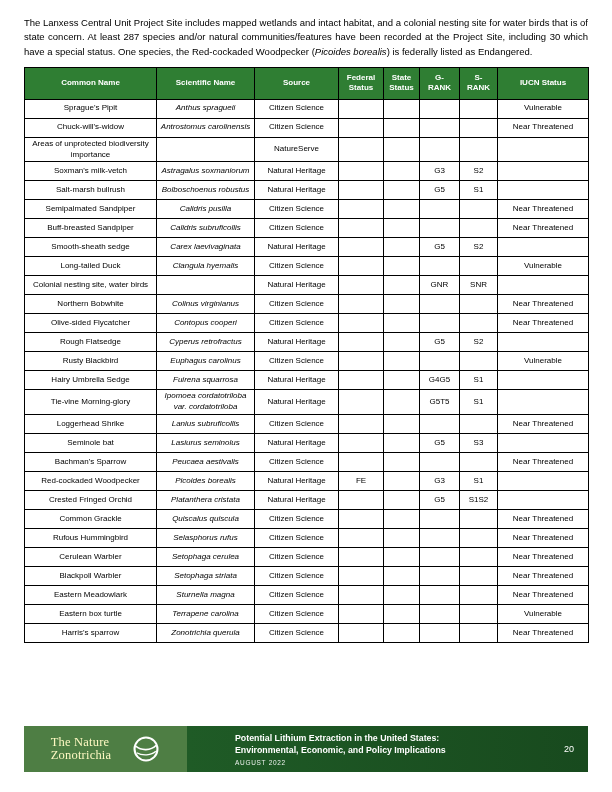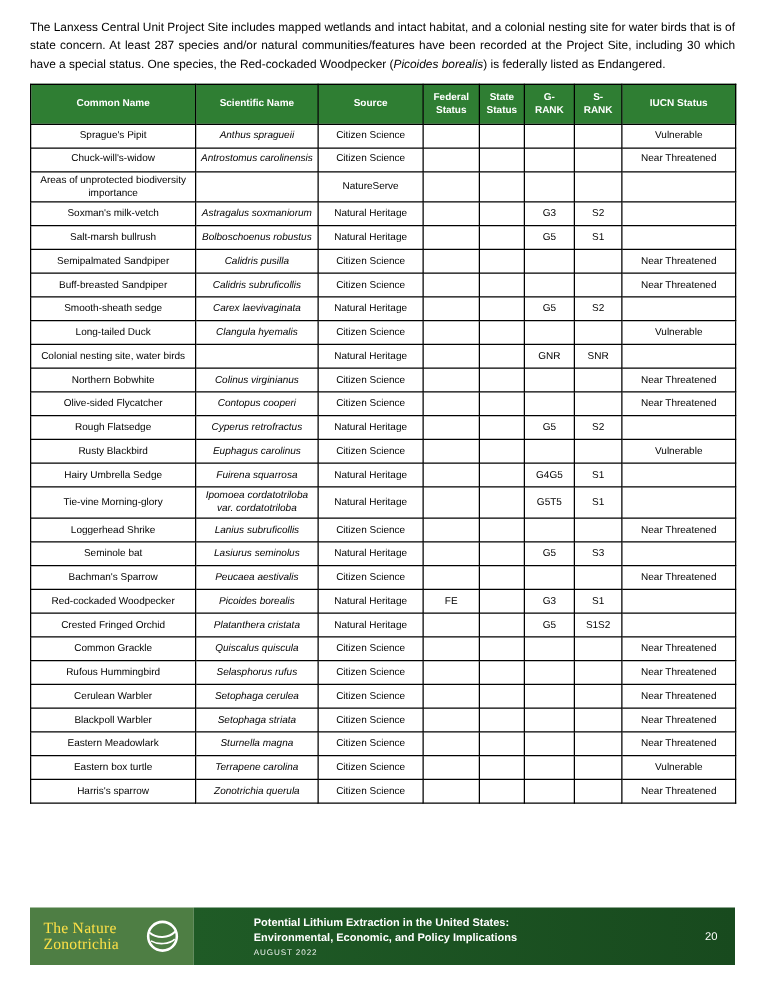--- a/index.html
+++ b/index.html
@@ -60,23 +60,23 @@
     height: 19px;
   }
   td.sci { font-style: italic; }
   .footer {
     position: absolute;
     left: 24px; right: 24px; bottom: 20px;
     height: 46px;
     display: flex;
   }
   .footer-logo {
-    width: 131px;
+    width: 163px;
     background: var(--footer-left-green);
-    color: #fde047;
+    color: #fef9c3;
     display: flex;
     align-items: center;
     justify-content: center;
     gap: 21px;
     font-family: "Liberation Serif", serif;
   }
   .logo-text { line-height: 1.08; font-size: 12.5px; letter-spacing: 0.2px; }
   .globe { display: block; }
   .footer-main {
     flex: 1;

